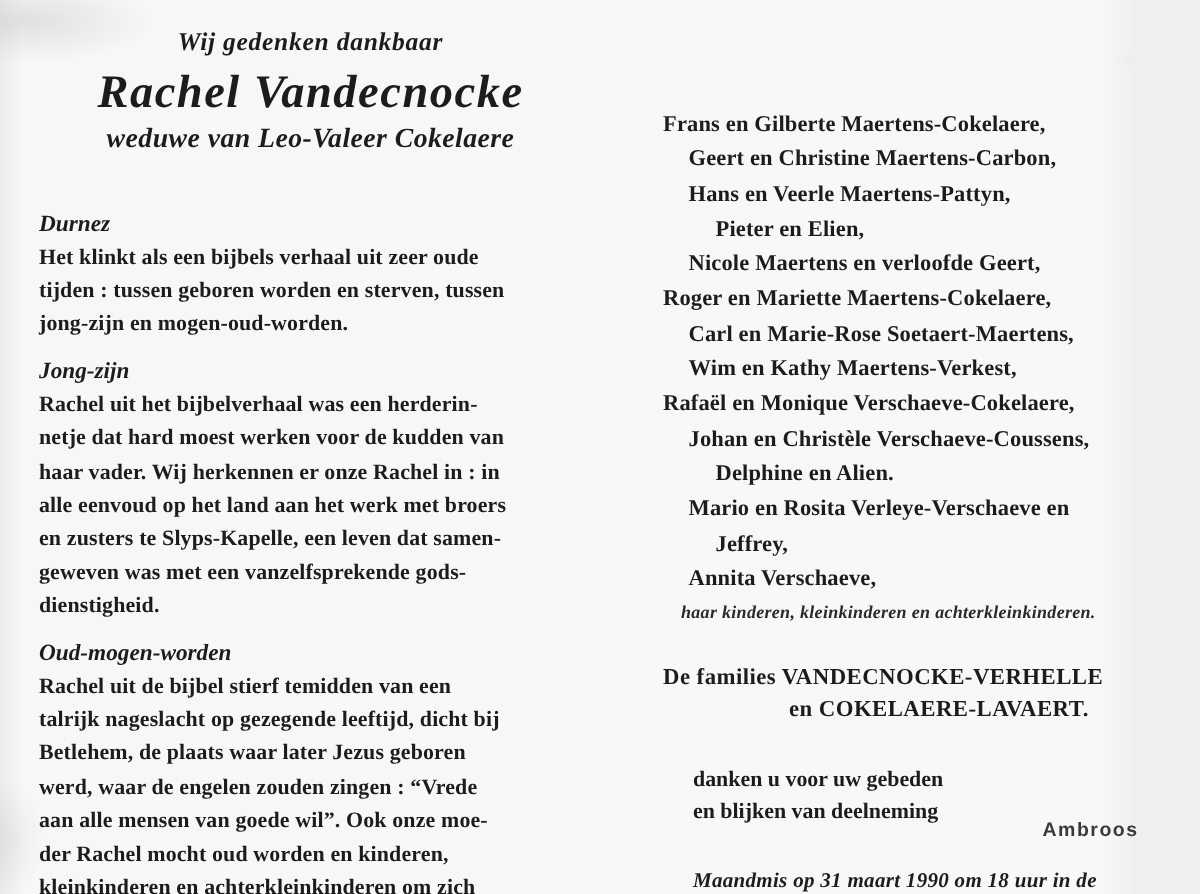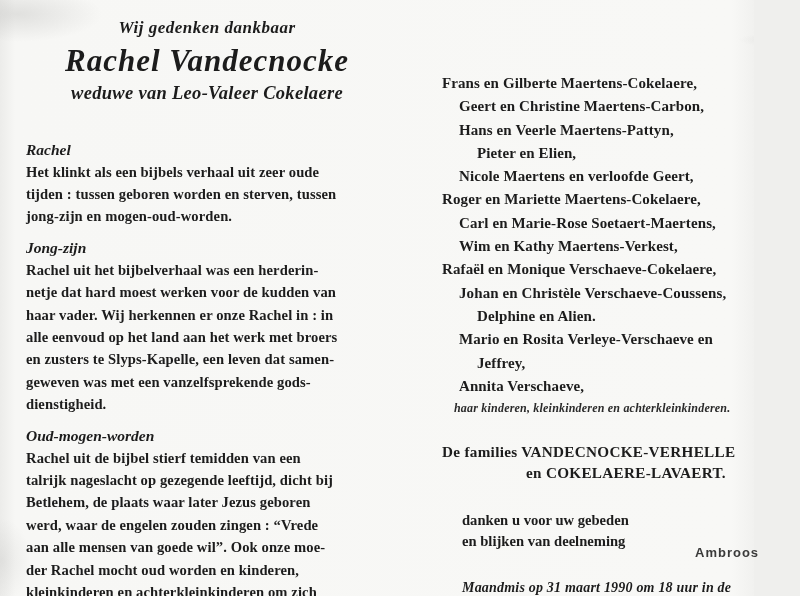--- a/index.html
+++ b/index.html
@@ -94,21 +94,21 @@
 
 <div class="scan">
 
   <div class="left-page page-text">
     <div class="lp-header">
       <div class="intro-line">Wij gedenken dankbaar</div>
       <div class="deceased-name">Rachel Vandecnocke</div>
       <div class="relation-line">weduwe van Leo-Valeer Cokelaere</div>
     </div>
     <div class="lp-body">
-      <div class="sect-heading">Rachel</div>
+      <div class="sect-heading">Durnez</div>
       <div class="sect-body">Het klinkt als een bijbels verhaal uit zeer oude
 tijden : tussen geboren worden en sterven, tussen
 jong-zijn en mogen-oud-worden.</div>
       <div class="sect-heading">Jong-zijn</div>
       <div class="sect-body">Rachel uit het bijbelverhaal was een herderin-
 netje dat hard moest werken voor de kudden van
 haar vader. Wij herkennen er onze Rachel in : in
 alle eenvoud op het land aan het werk met broers
 en zusters te Slyps-Kapelle, een leven dat samen-
 geweven was met een vanzelfsprekende gods-

